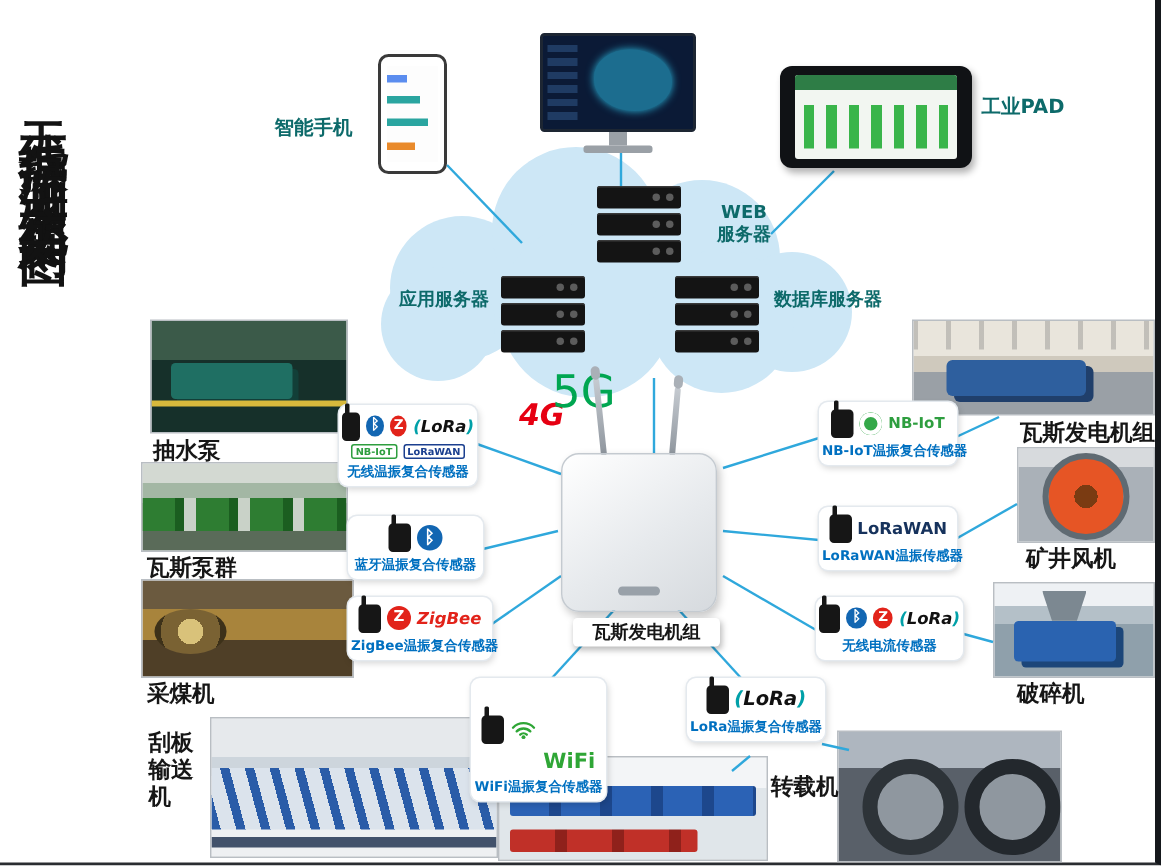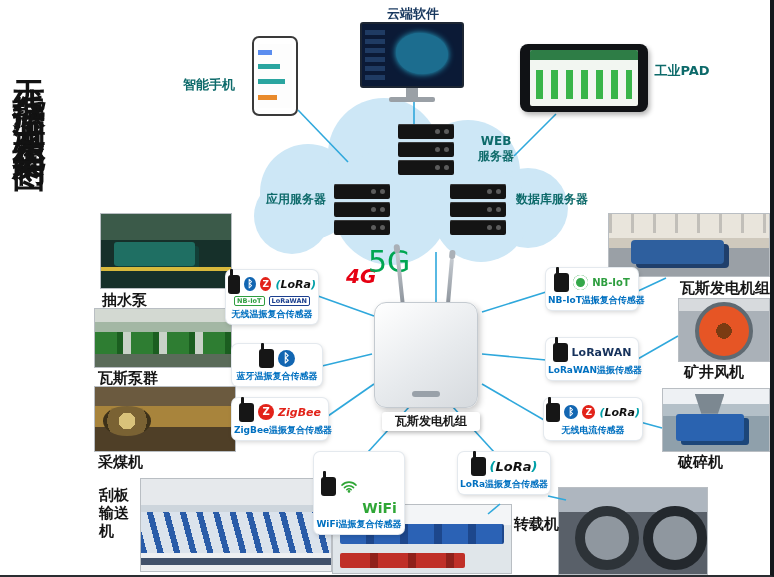--- a/index.html
+++ b/index.html
@@ -179,21 +179,20 @@
     <line x1="482" y1="354" x2="546" y2="360"></line>
     <line x1="482" y1="384" x2="544" y2="420"></line>
     <line x1="636" y1="292" x2="666" y2="278"></line>
     <line x1="636" y1="360" x2="678" y2="336"></line>
     <line x1="640" y1="422" x2="662" y2="428"></line>
     <line x1="356" y1="504" x2="336" y2="522"></line>
     <line x1="500" y1="504" x2="488" y2="514"></line>
     <line x1="548" y1="496" x2="566" y2="500"></line>
   </svg>
 
-  <div class="lbl lbl-navy" style="left:358px;top:5px;width:110px">云端软件</div>
   <div class="monitor" style="left:360px;top:22px">
     <div class="mon-screen"></div>
     <div class="mon-neck"></div>
     <div class="mon-base"></div>
   </div>
 
   <div class="lbl lbl-teal" style="left:176px;top:76px;width:66px">智能手机</div>
   <div class="phone" style="left:252px;top:36px"></div>
 
   <div class="pad" style="left:520px;top:44px">

